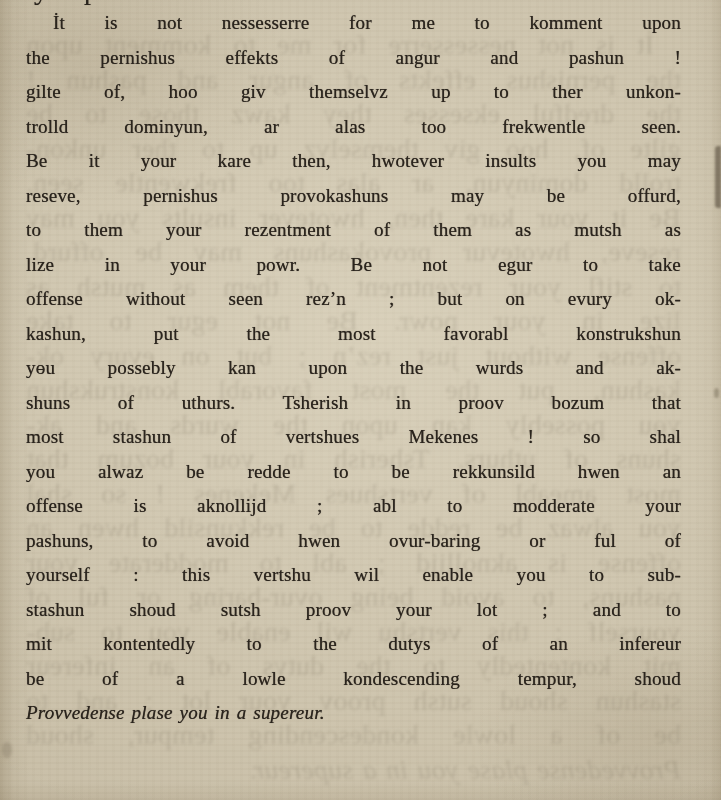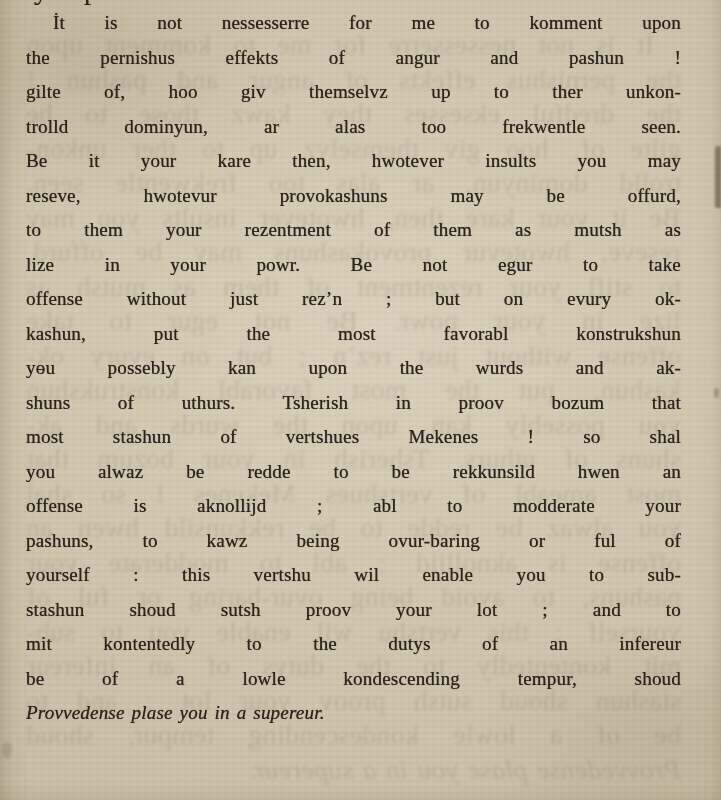--- a/index.html
+++ b/index.html
@@ -130,31 +130,31 @@
     <span class="frag frag-y">y</span>
     <span class="frag frag-p">p</span>
   </div>
 
   <div class="text-block">
       <div class="text-line">İt is not nessesserre for me to komment upon</div>
       <div class="text-line">the pernishus effekts of angur and pashun !</div>
       <div class="text-line">gilte of, hoo giv themselvz up to ther unkon-</div>
       <div class="text-line">trolld dominyun, ar alas too frekwentle seen.</div>
       <div class="text-line">Be it your kare then, hwotever insults you may</div>
-      <div class="text-line">reseve, hwotevur provokashuns may be offurd,</div>
+      <div class="text-line">reseve, pernishus provokashuns may be offurd,</div>
       <div class="text-line">to them your rezentment of them as mutsh as</div>
       <div class="text-line">lize in your powr.  Be not egur to take</div>
-      <div class="text-line">offense without just rez’n ; but on evury ok-</div>
+      <div class="text-line">offense without seen rez’n ; but on evury ok-</div>
       <div class="text-line">kashun, put the most favorabl konstrukshun</div>
       <div class="text-line">yɵu possebly kan upon the wurds and ak-</div>
       <div class="text-line">shuns of uthurs.  Tsherish in proov bozum that</div>
       <div class="text-line">most stashun of vertshues Mekenes ! so shal</div>
       <div class="text-line">you alwaz be redde to be rekkunsild hwen an</div>
       <div class="text-line">offense is aknollijd ; abl to modderate your</div>
-      <div class="text-line">pashuns, to kawz being ovur-baring or ful of</div>
+      <div class="text-line">pashuns, to avoid hwen ovur-baring or ful of</div>
       <div class="text-line">yourself :  this vertshu wil enable you to sub-</div>
       <div class="text-line">stashun shoud sutsh proov your lot ; and to</div>
       <div class="text-line">mit kontentedly to the dutys of an infereur</div>
       <div class="text-line">be of a lowle kondescending tempur, shoud</div>
       <div class="text-line">Provvedense plase you in a supereur.</div>
     </div>
 
   <div class="smudge smudge-right-edge"></div>
   <div class="smudge smudge-right-speck"></div>
   <div class="smudge smudge-bottom-left"></div>

